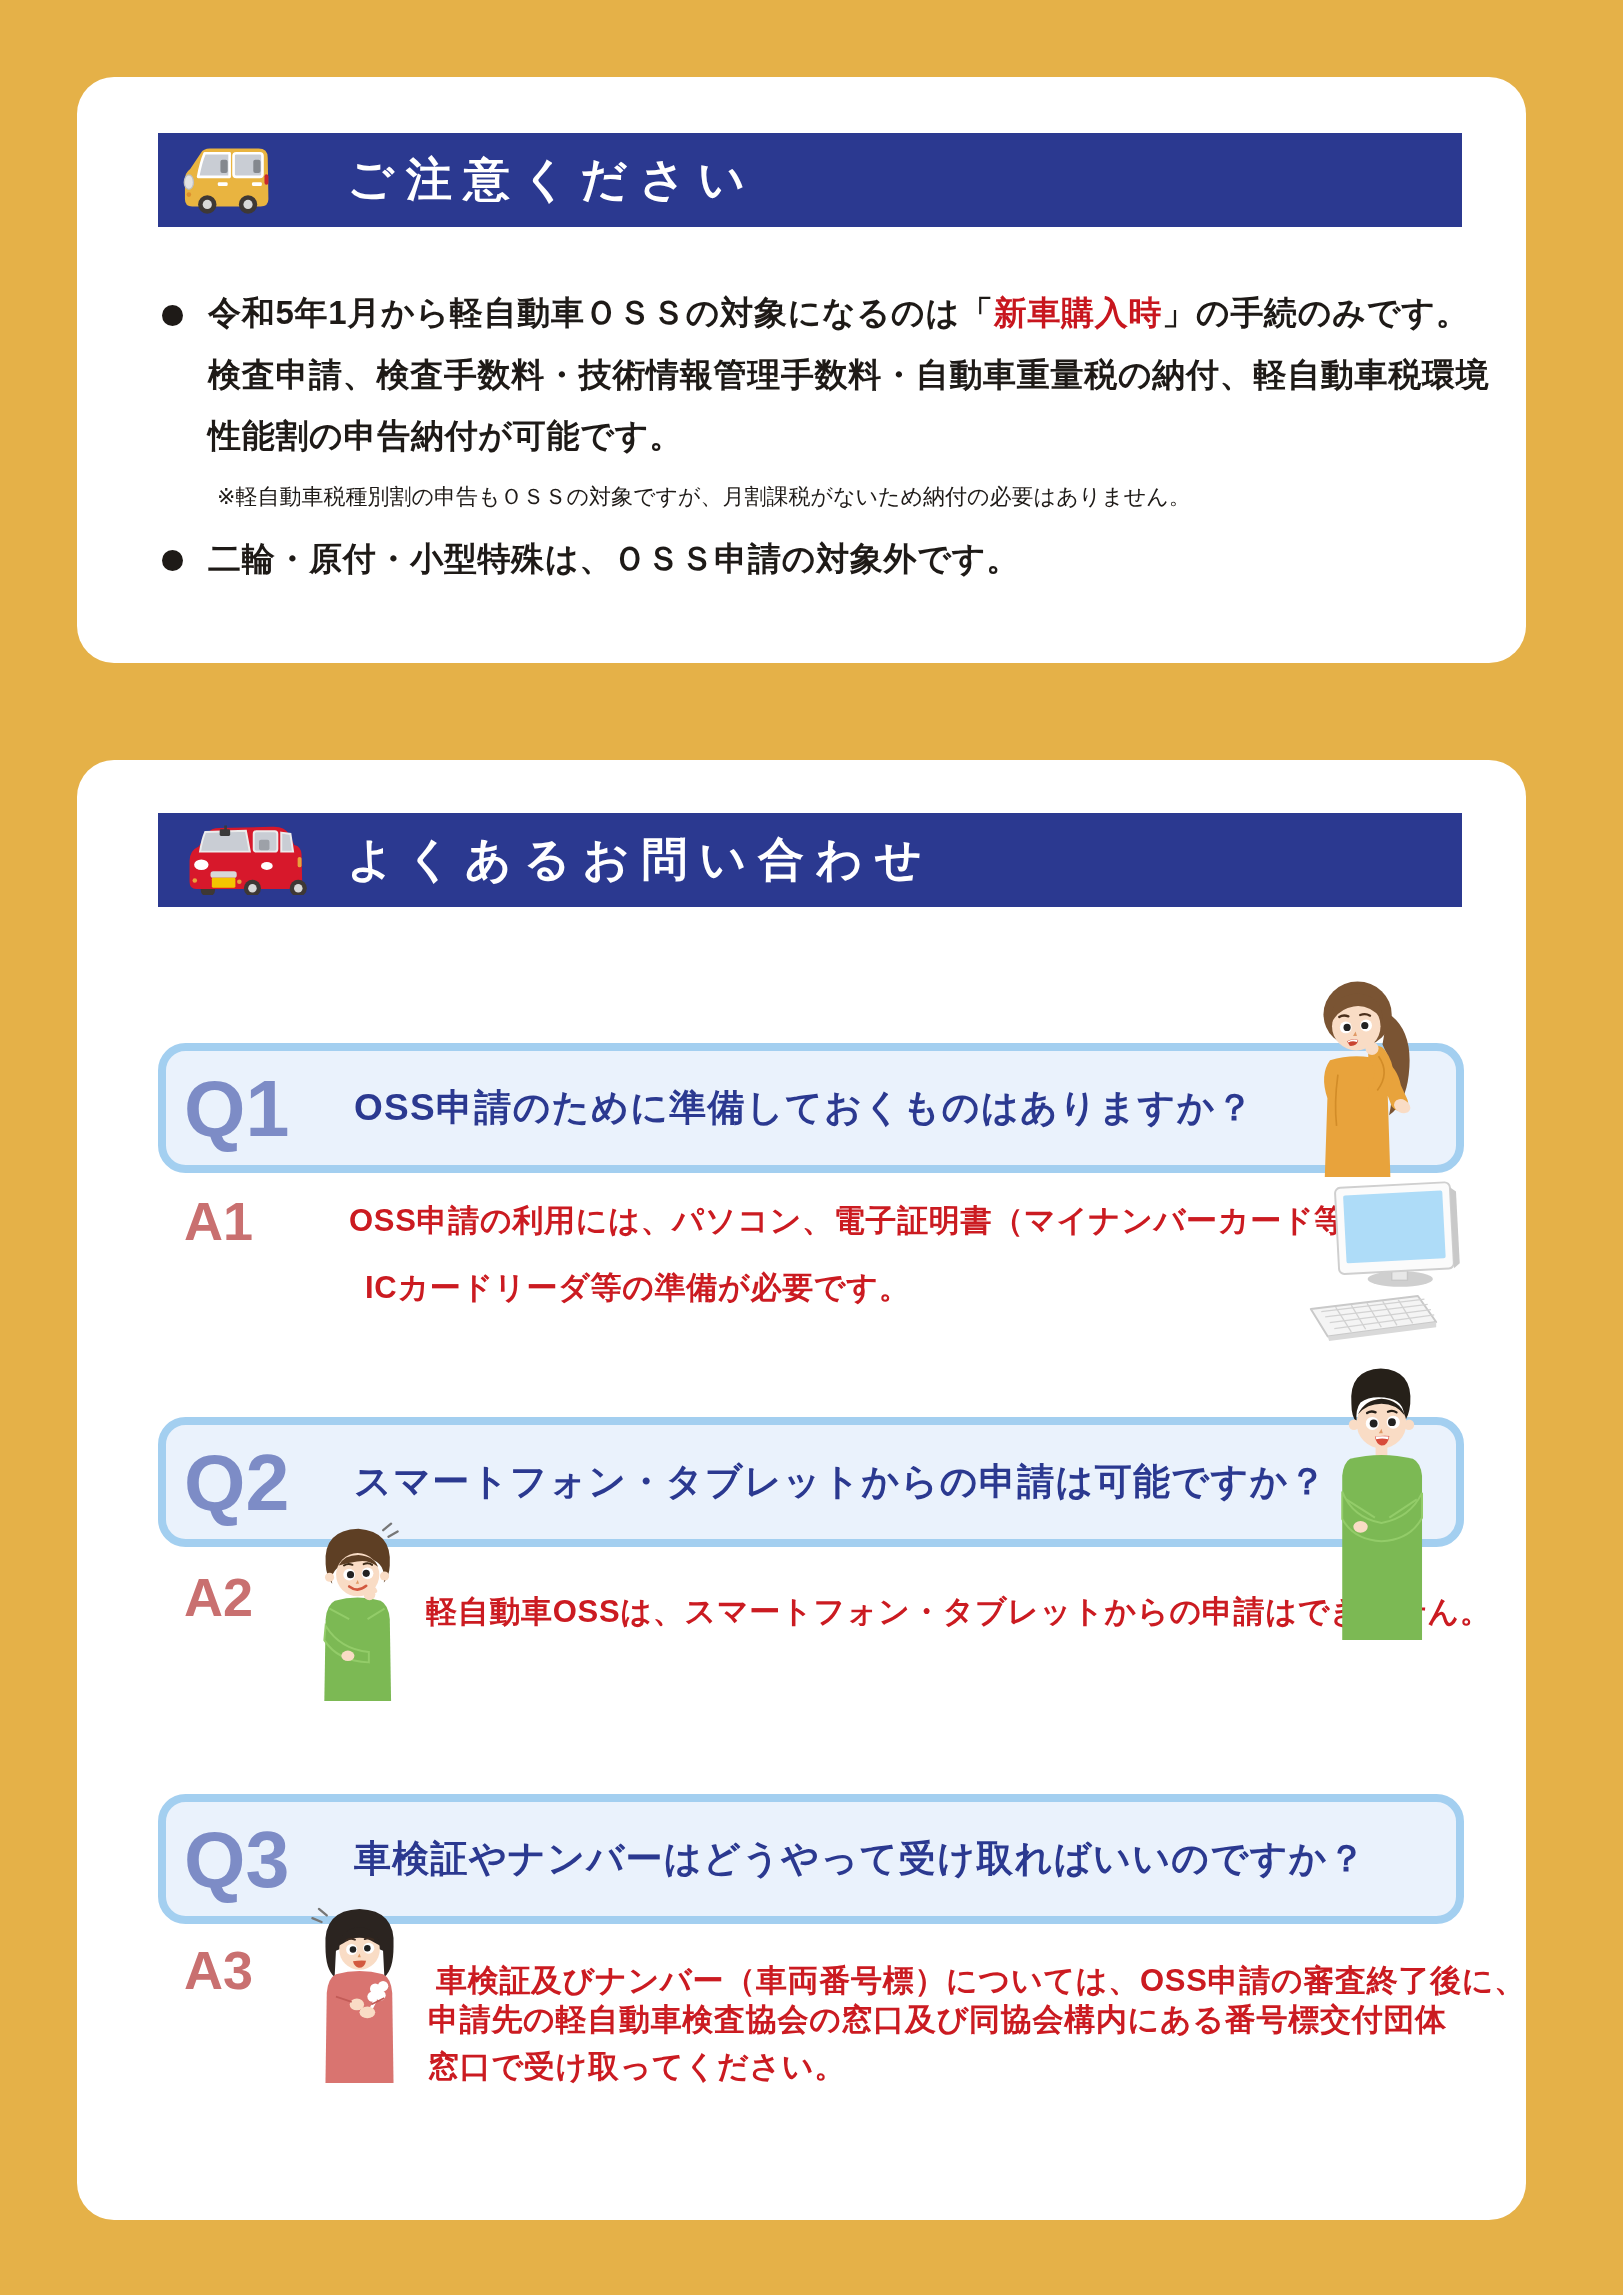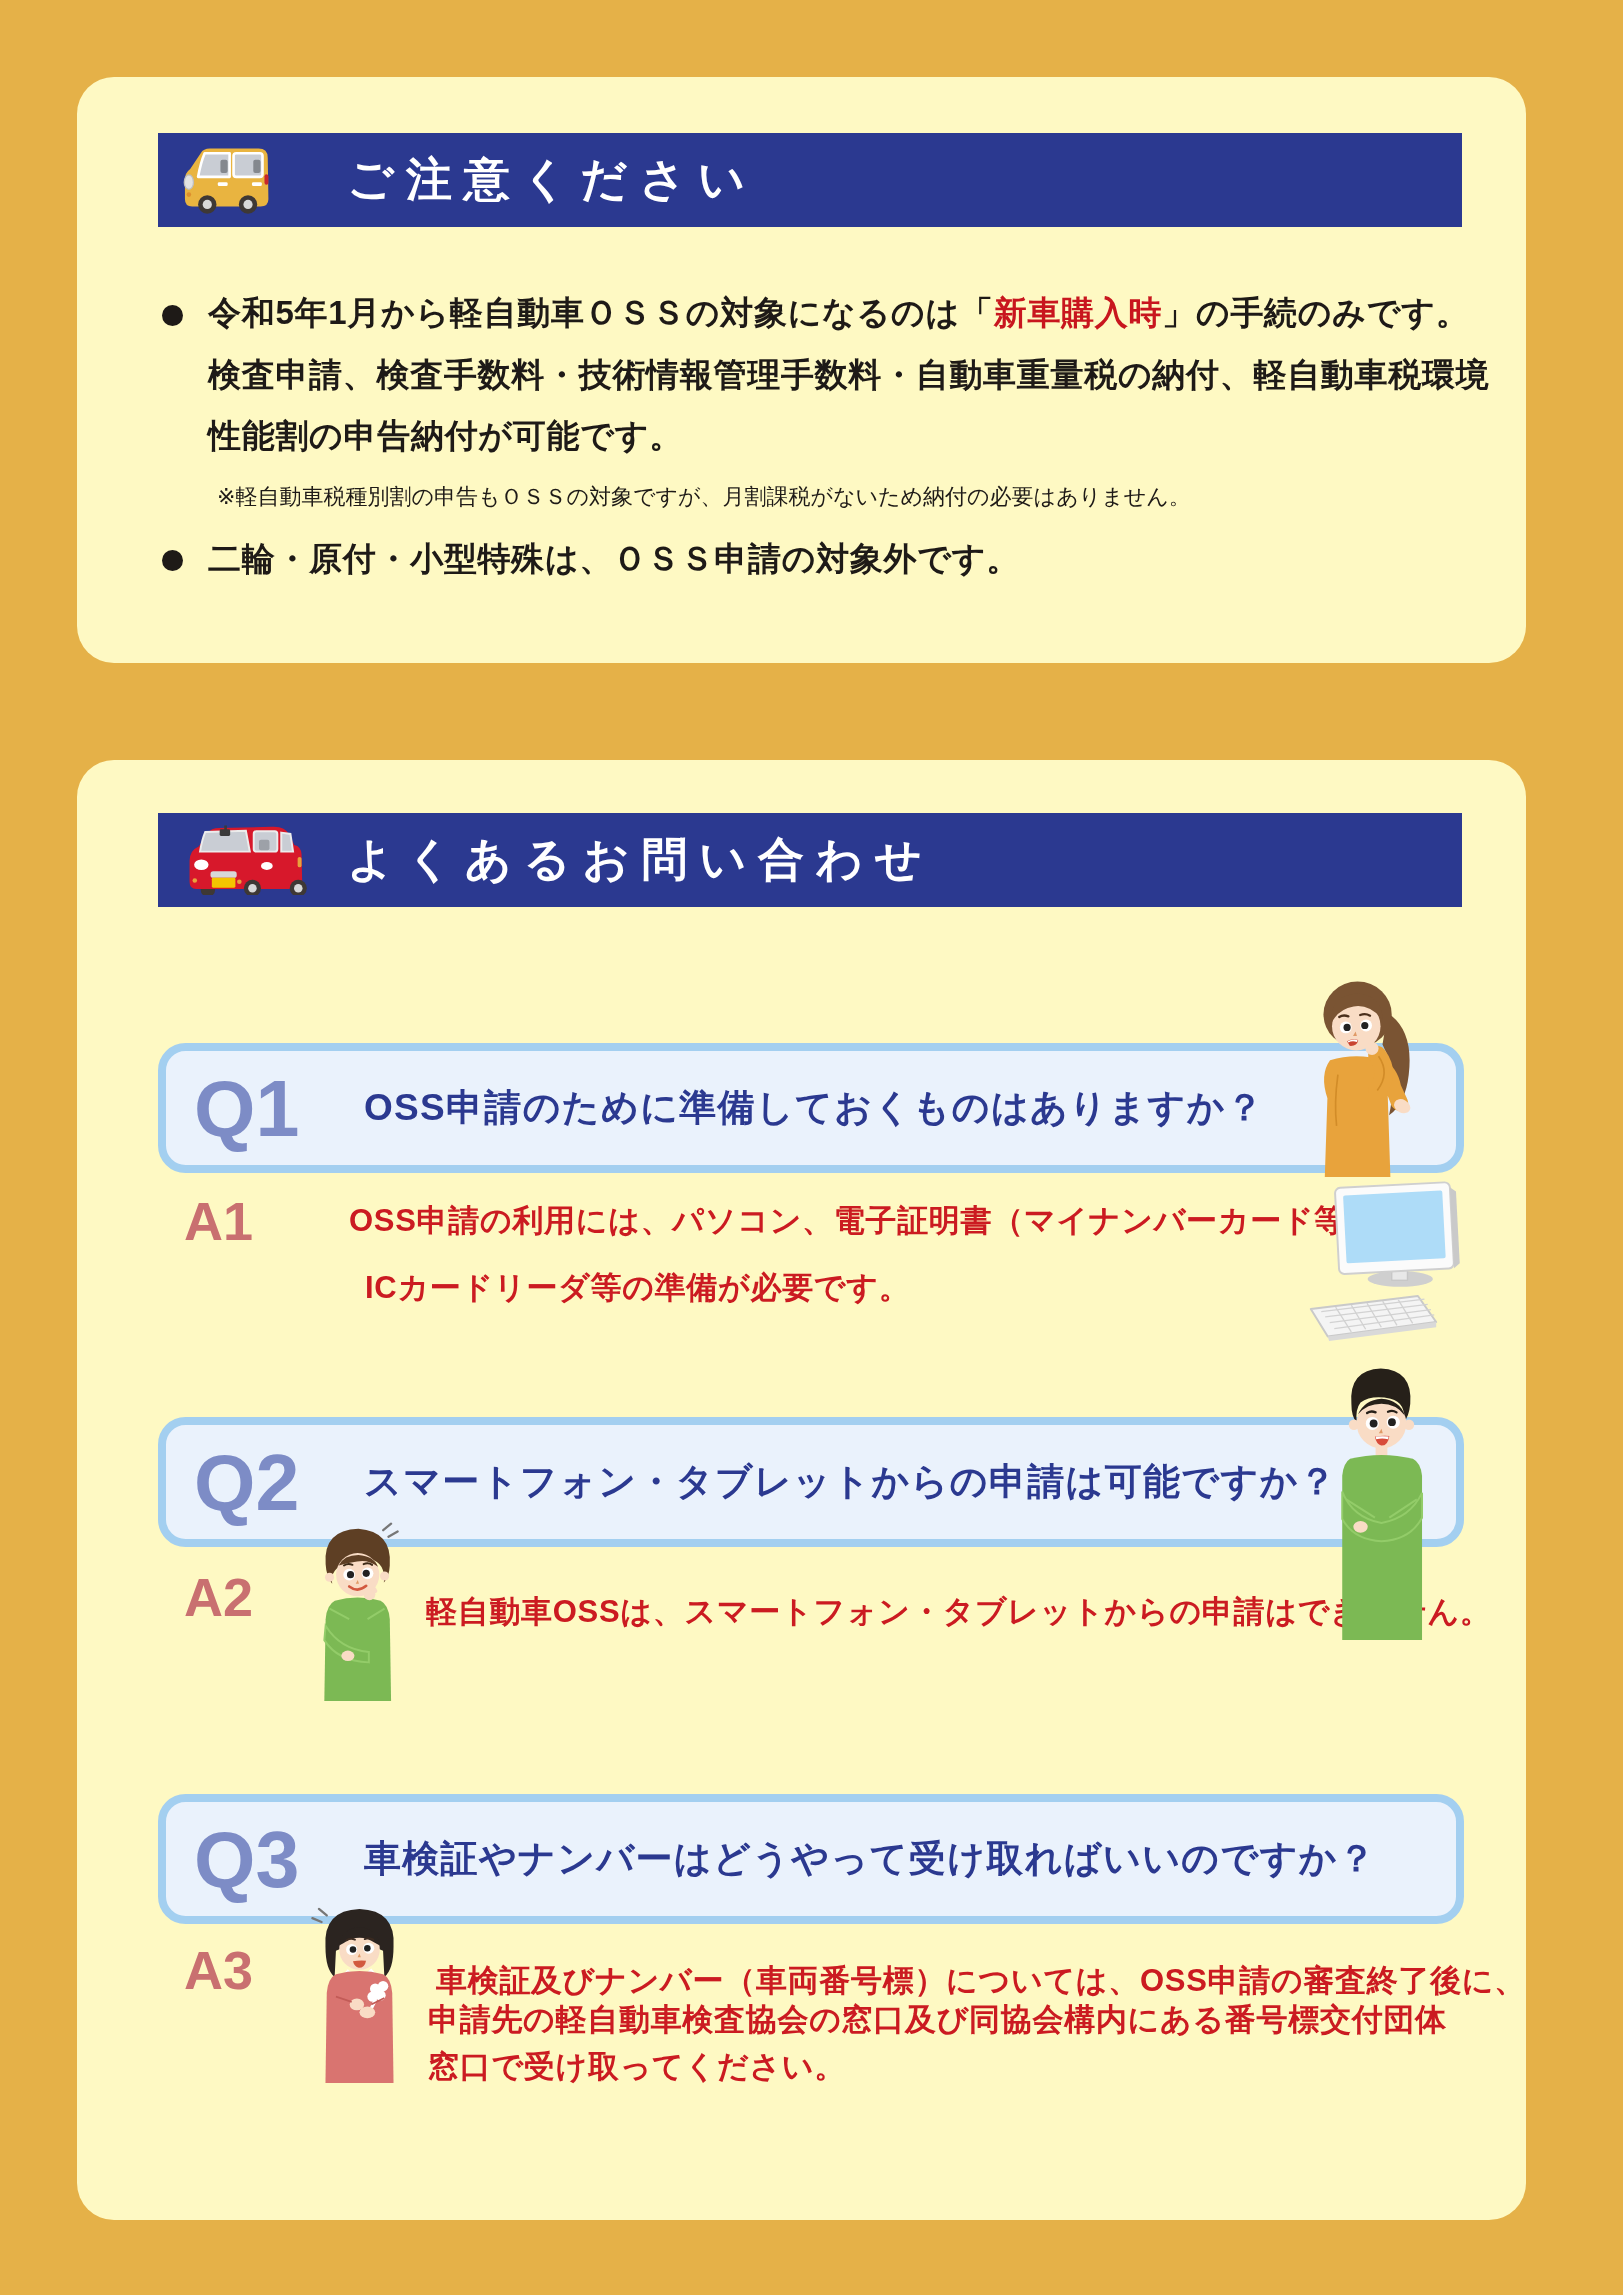--- a/index.html
+++ b/index.html
@@ -1,32 +1,32 @@
 <!DOCTYPE html>
 <html style="font-size:10.5px"><head>
 <meta charset="utf-8">
 <title></title>
 <style>
   html,body{margin:0;padding:0;background:#E5B148;}
   .page{position:relative;width:1623px;height:2295px;background:#E5B148;overflow:hidden;
         font-family:"Liberation Sans","DejaVu Sans",sans-serif;color:#1E1A17;}
-  .card{position:absolute;left:77px;width:1449px;background:#fef9c3;border-radius:37px;}
+  .card{position:absolute;left:77px;width:1449px;background:#ffffff;border-radius:37px;}
   .card1{top:77px;height:586px;}
   .card2{top:760px;height:1460px;}
   .banner{position:absolute;left:81px;width:1304px;height:94px;background:#2B3990;}
   .banner .car{position:absolute;top:11px;}
   .banner-title{position:absolute;left:189px;top:0;height:94px;display:flex;align-items:center;
         color:#FFFFFF;font-size:46px;font-weight:700;letter-spacing:11.8px;white-space:nowrap;}
   .dot{position:absolute;width:21px;height:21px;border-radius:50%;background:#1E1A17;}
   .bodyline{position:absolute;left:131px;font-size:33px;font-weight:700;letter-spacing:0.7px;white-space:nowrap;line-height:1.2;}
   .em{color:#C8161E;}
   .noteline{position:absolute;left:128px;font-size:22px;font-weight:400;letter-spacing:0;white-space:nowrap;color:#1E1A17;}
   .qbox{position:absolute;left:81px;width:1306px;height:130px;background:#EAF2FC;
         border:8.5px solid #A3CFF0;border-radius:27.5px;box-sizing:border-box;
-        display:flex;align-items:center;padding-left:28px;}
+        display:flex;align-items:center;padding-left:18px;}
   .qlabel{width:141px;font-size:79px;font-weight:700;color:#7D8CC6;line-height:1;}
   .qtext{font-size:37px;font-weight:700;color:#2B3990;letter-spacing:1.3px;white-space:nowrap;padding-left:29px;}
   .alabel{position:absolute;font-size:54px;font-weight:700;color:#C97070;line-height:1;}
   .aline{position:absolute;font-size:31px;font-weight:600;color:#CB1B21;letter-spacing:0.7px;white-space:nowrap;line-height:1.2;}
   .illus{position:absolute;z-index:5;}
   svg{display:block;}
 </style>
 </head>
 <body>
 

